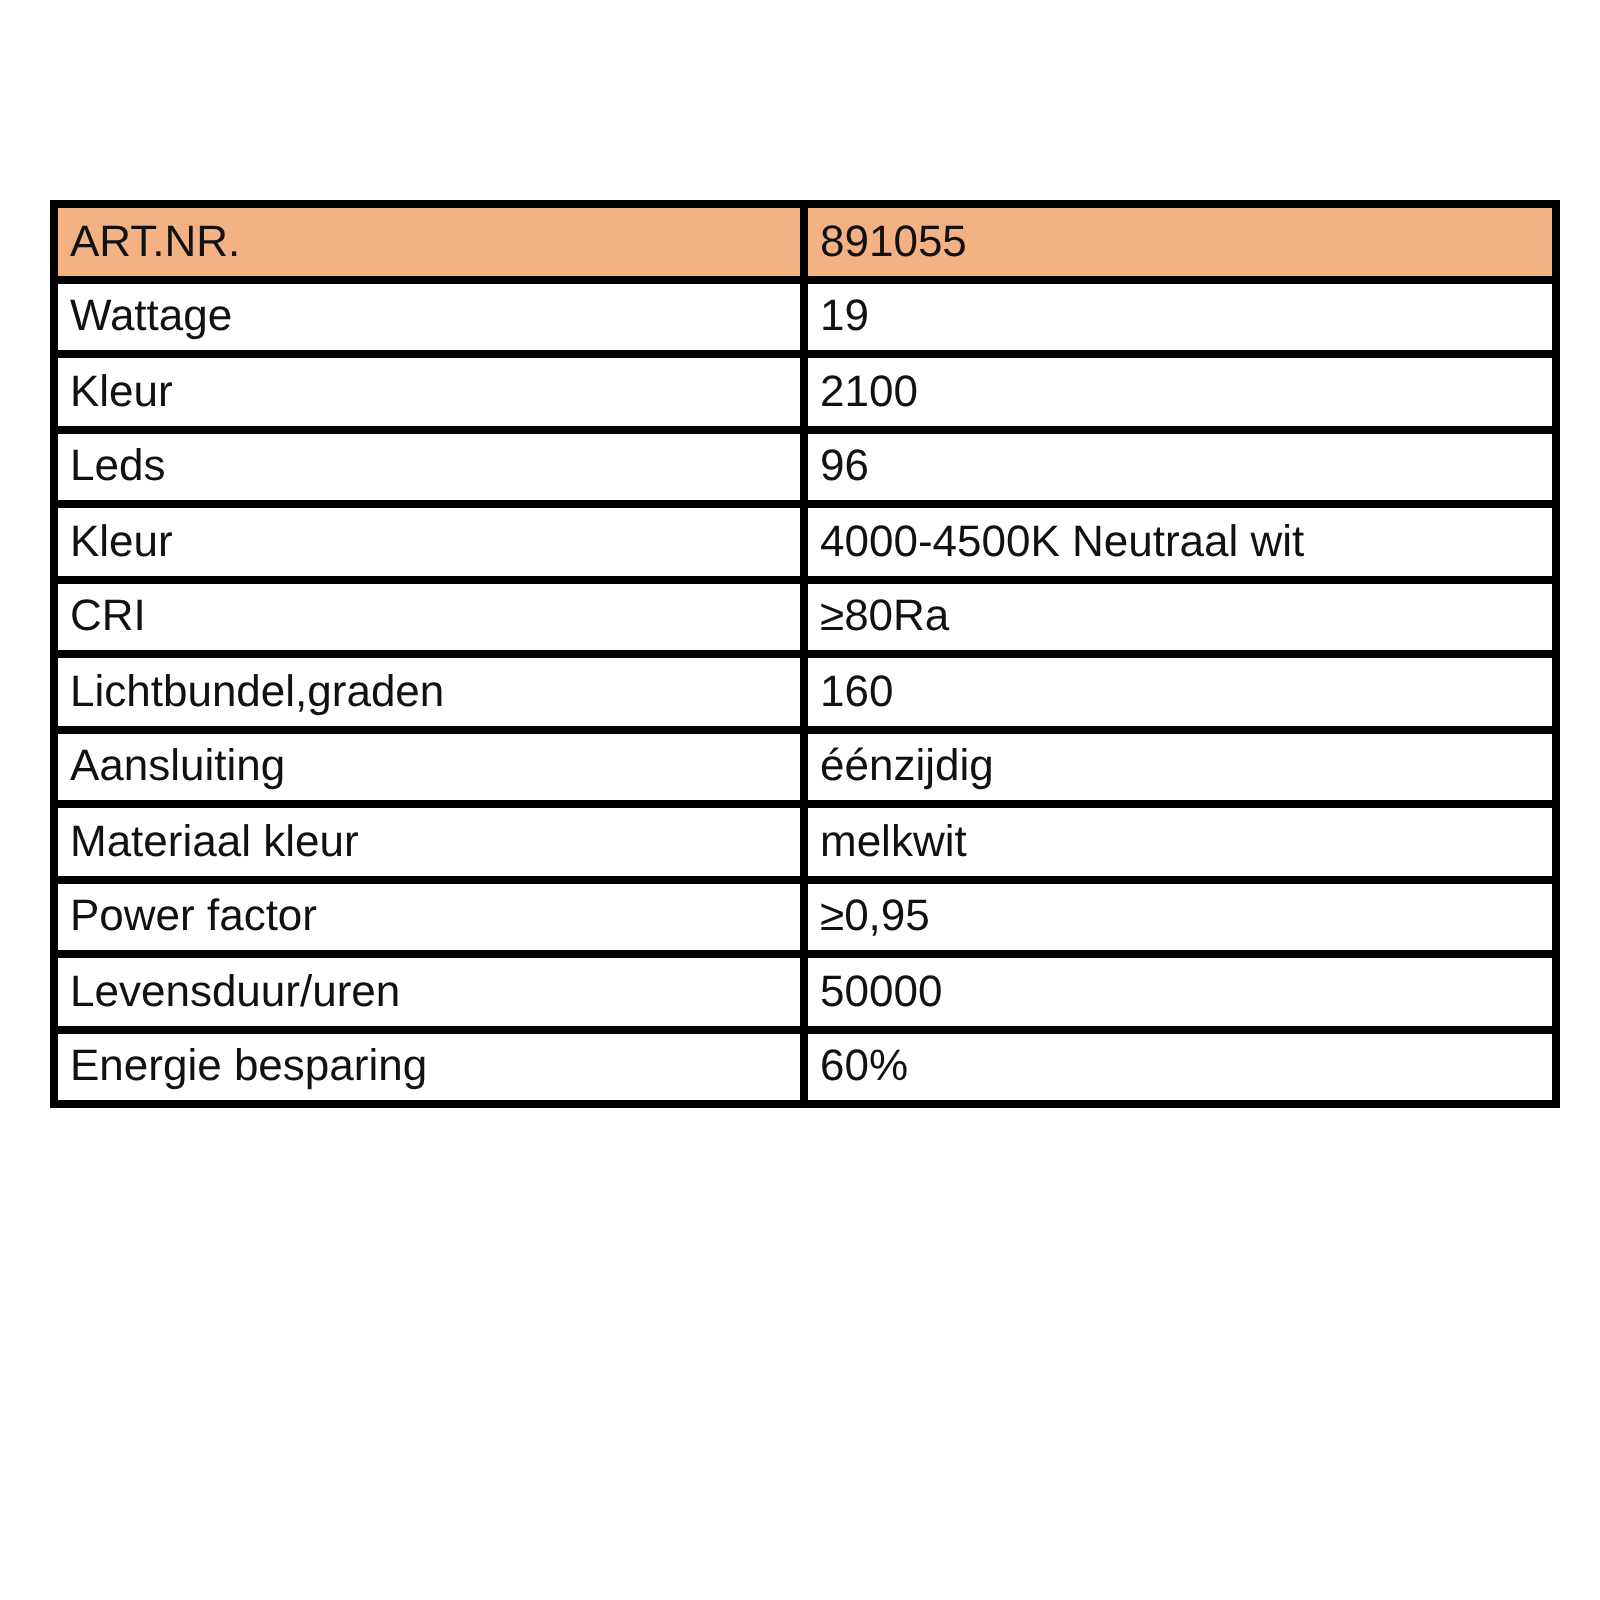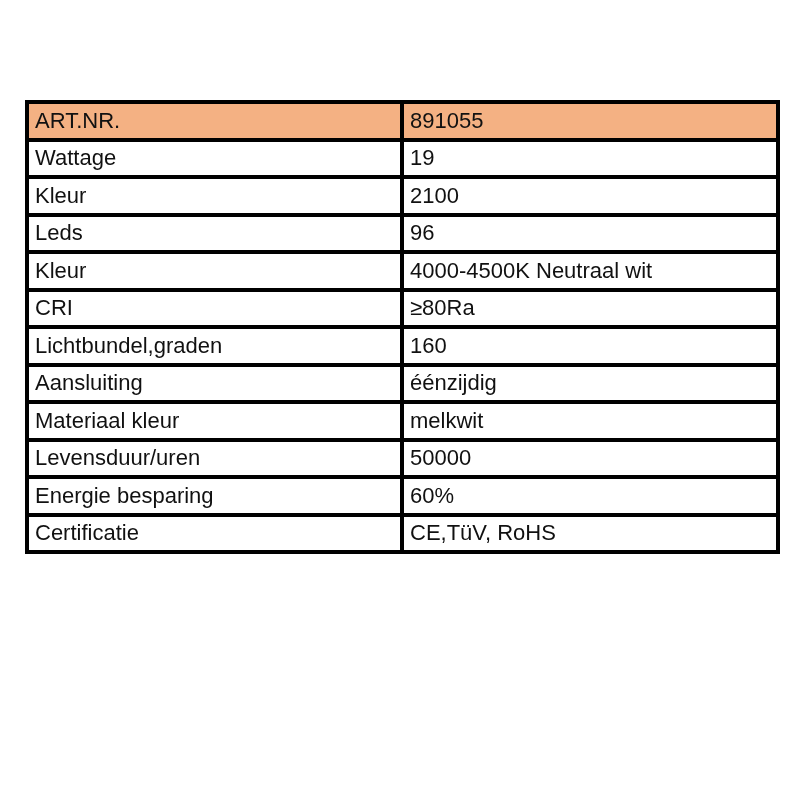--- a/index.html
+++ b/index.html
@@ -75,25 +75,25 @@
     </tr>
     <tr class="row-plain">
       <td class="label">Aansluiting</td>
       <td class="value">éénzijdig</td>
     </tr>
     <tr class="row-plain">
       <td class="label">Materiaal kleur</td>
       <td class="value">melkwit</td>
     </tr>
     <tr class="row-plain">
+      <td class="label">Power factor</td>
+      <td class="value">≥0,95</td>
+    </tr>
+    <tr class="row-plain">
       <td class="label">Levensduur/uren</td>
       <td class="value">50000</td>
     </tr>
     <tr class="row-plain">
       <td class="label">Energie besparing</td>
       <td class="value">60%</td>
     </tr>
-    <tr class="row-plain">
-      <td class="label">Certificatie</td>
-      <td class="value">CE,TüV, RoHS</td>
-    </tr>
   </tbody>
 </table>
 
 </body></html>

